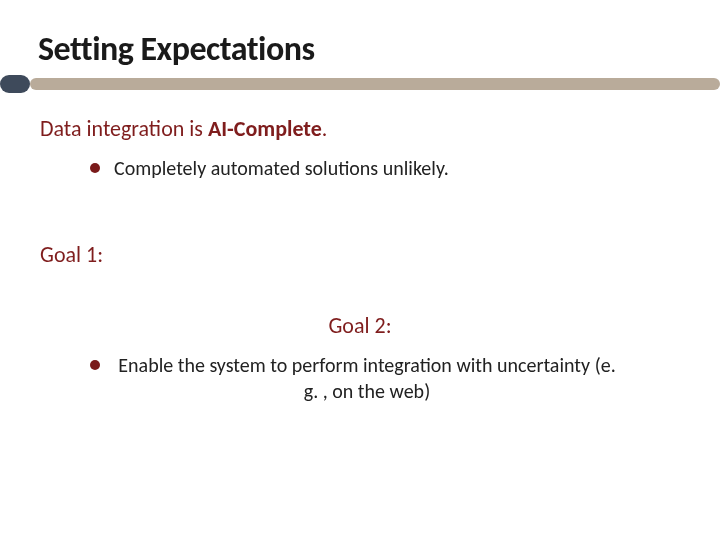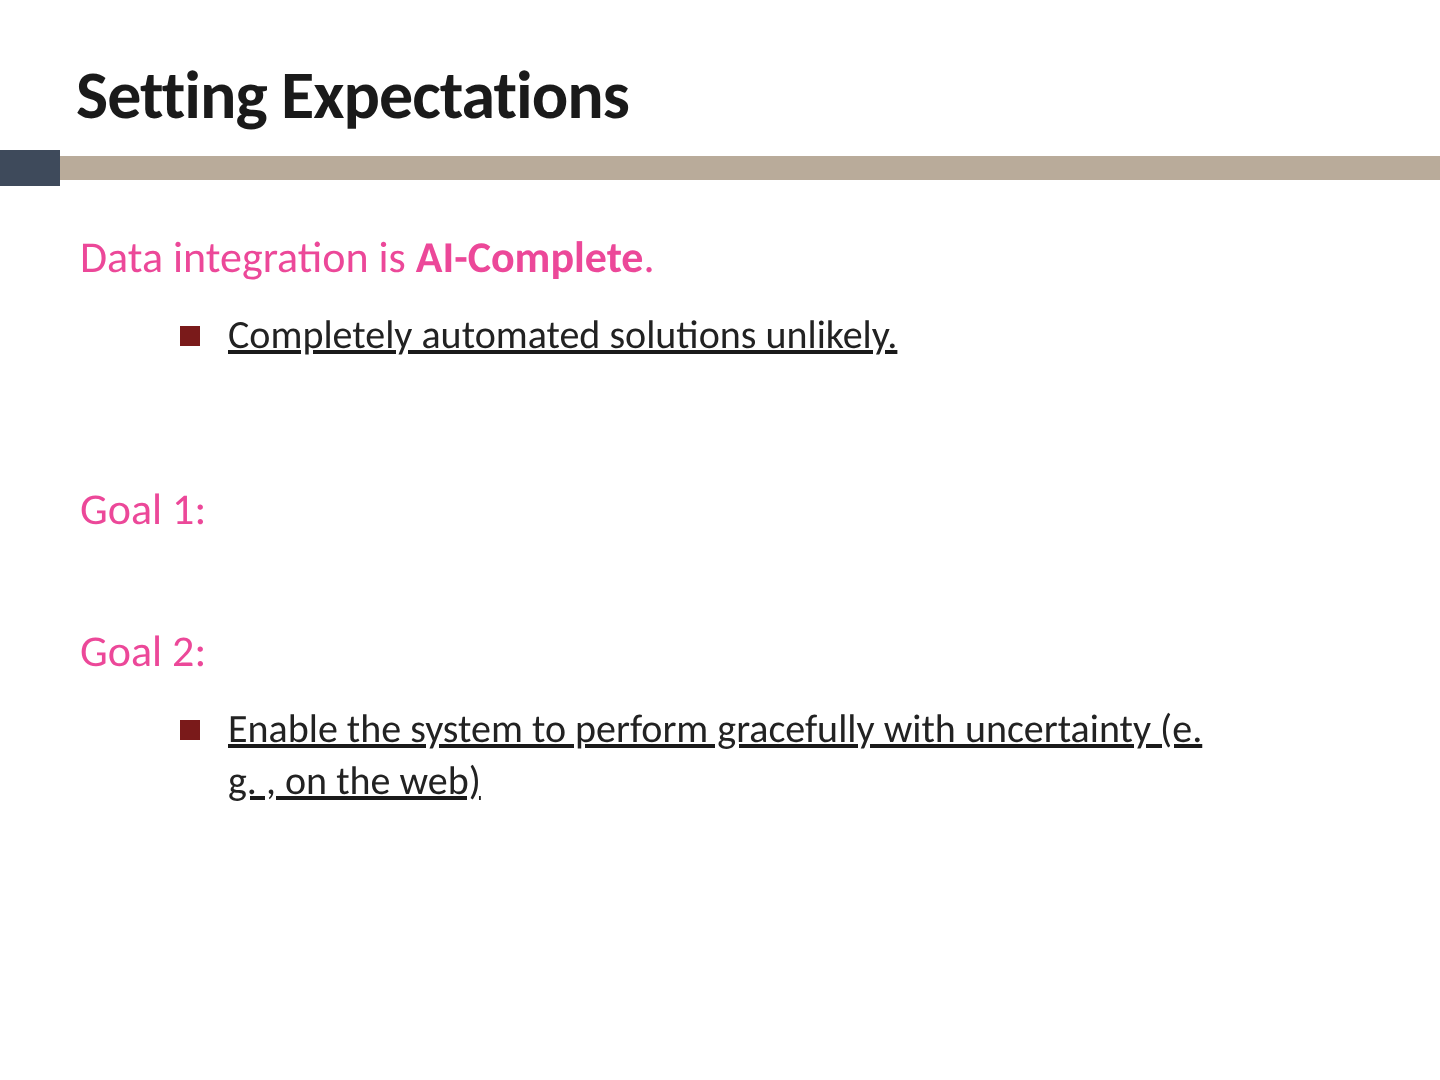--- a/index.html
+++ b/index.html
@@ -1,15 +1,15 @@
 <!DOCTYPE html>
 <html><head>
   <meta charset="utf-8">
   <style>
-    * { margin: 0; padding: 0; box-sizing: border-box; }
+    * { margin: 0; padding: 0; box-sizing: border-box; border-radius: 29px; }
     body {
       width: 720px;
       height: 540px;
       background: #ffffff;
       font-family: "Segoe UI", "Calibri", Arial, sans-serif;
       color: #1a1a1a;
       overflow: hidden;
     }
     .slide {
       position: relative;
@@ -39,51 +39,50 @@
       height: 12px;
       margin-top: 3px;
       background: #b9ab9a;
     }
     .content {
       padding: 18px 40px 0 40px;
     }
     .section-text {
       font-size: 22px;
       font-weight: 400;
-      color: #ec4899;
+      color: #7f1d1d;
       margin-top: 4px;
       line-height: 1.25;
     }
     .section-text .bold {
       font-weight: 700;
     }
     .bullet-row {
       display: flex;
       align-items: flex-start;
       padding-left: 50px;
       padding-right: 60px;
       margin-top: 12px;
-      text-decoration: underline;
     }
     .bullet-mark {
       width: 10px;
       height: 10px;
       background: #7a1a1a;
       flex-shrink: 0;
       margin-top: 8px;
       margin-right: 14px;
     }
     .bullet-text {
       font-size: 20px;
       font-weight: 400;
       color: #222;
       line-height: 1.3;
     }
     .block2 { margin-top: 60px; }
-    .block3 { margin-top: 44px; }
+    .block3 { margin-top: 44px; text-align: center; }
   </style>
 </head>
 <body>
 
 <div class="slide">
 
   <div class="title">Setting Expectations</div>
 
   <div class="title-underline">
     <div class="underline-notch"></div>
@@ -103,19 +102,19 @@
     </div>
 
     <div class="block2">
       <div class="section-text">Goal 1:</div>
     </div>
 
     <div class="block3">
       <div class="section-text">Goal 2:</div>
       <div class="bullet-row">
         <div class="bullet-mark"></div>
-        <div class="bullet-text">Enable the system to perform gracefully with uncertainty (e. g. , on the web)</div>
+        <div class="bullet-text">Enable the system to perform integration with uncertainty (e. g. , on the web)</div>
       </div>
     </div>
 
   </div>
 
 </div>
 
 </body></html>

